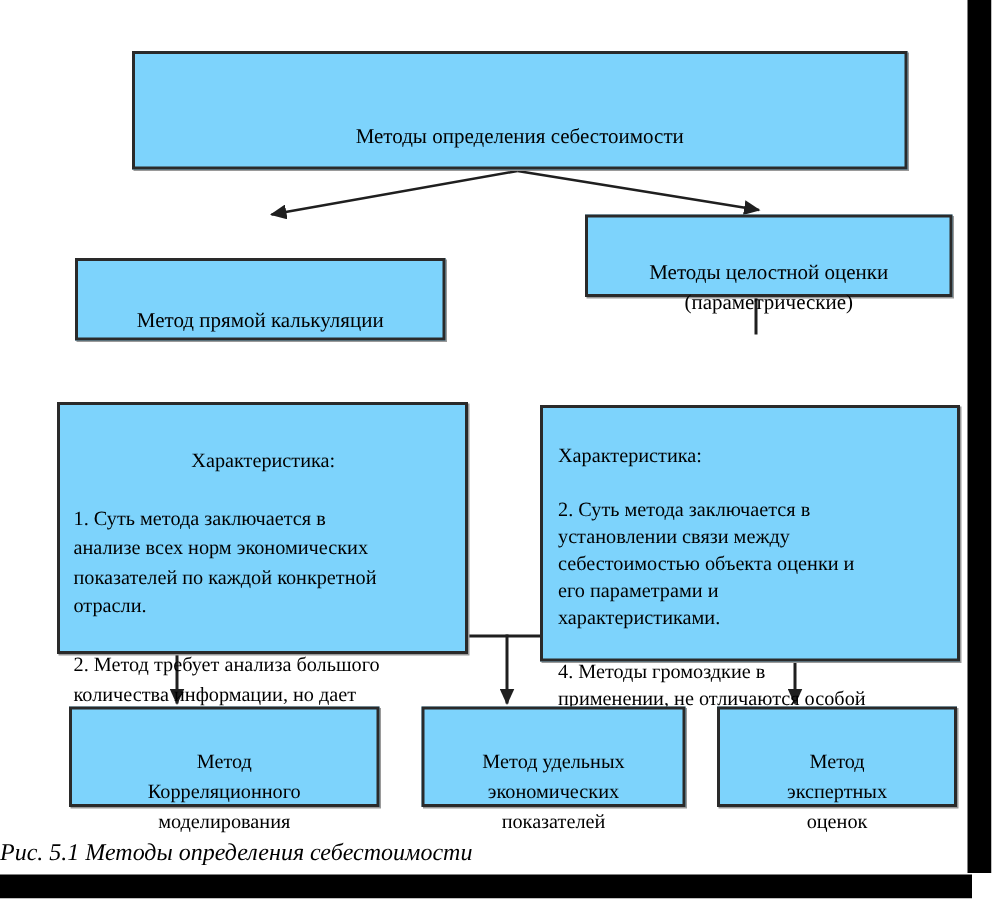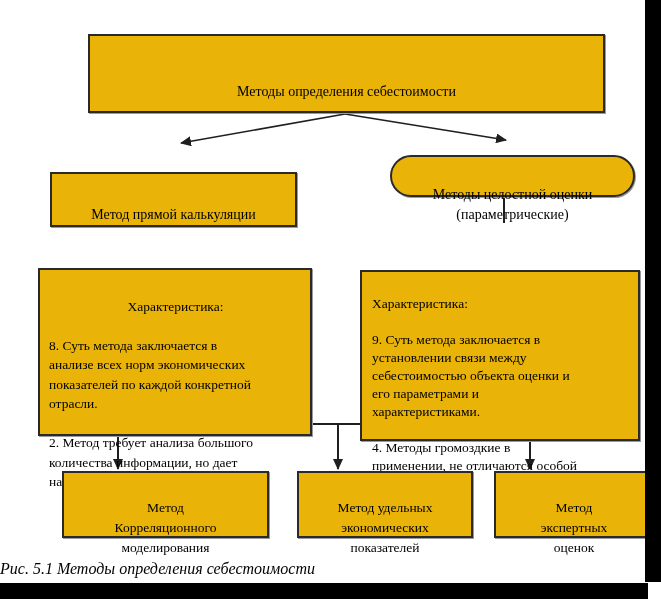--- a/index.html
+++ b/index.html
@@ -17,41 +17,41 @@
     overflow: hidden;
   }
   .connectors {
     position: absolute;
     left: 0; top: 0;
     width: 661px; height: 599px;
     pointer-events: none;
   }
   .box {
     position: absolute;
-    background: #eab308;
+    background: #7dd3fc;
     border: 2px solid #2a2a2a;
     box-shadow: 1px 1px 0 #9a9a9a;
     text-align: center;
     white-space: pre-line;
     font-size: 14px;
     line-height: 20px;
   }
   .root-box   { left: 88px;  top: 34px;  width: 517px; height: 79px;  padding-top: 26px; }
   .method-box-left  { left: 50px;  top: 147px; width: 247px; height: 55px; padding-top: 11px; margin-top: 25px; }
-  .method-box-right { left: 390px; top: 155px; width: 245px; height: 42px; padding-top: 8px; border-radius: 21px; }
+  .method-box-right { left: 390px; top: 143px; width: 245px; height: 55px; padding-top: 8px; }
   .char-box {
     text-align: left;
     font-size: 13.5px;
     margin-top: 48px;
   }
   .char-box-left  { left: 38px;  top: 220px; width: 274px; height: 168px; padding: 7px 8px 0 9px; line-height: 19.5px; }
   .char-box-right { left: 360px; top: 222px; width: 280px; height: 171px; padding: 5px 6px 0 10px; line-height: 18px; }
   .char-title-centered { text-align: center; }
   .char-item { white-space: pre-line; }
-  .leaf-box { height: 67px; top: 471px; padding-top: 5px; font-size: 13.5px; line-height: 20px; margin-left: 16px; }
+  .leaf-box { height: 67px; top: 471px; padding-top: 5px; font-size: 13.5px; line-height: 20px; }
   .leaf-box-1 { left: 46px;  width: 207px; }
   .leaf-box-2 { left: 281px; width: 176px; }
   .leaf-box-3 { left: 478px; width: 160px; }
   .caption {
     position: absolute;
     left: 0; top: 560px;
     width: 650px;
     text-align: left;
     font-style: italic;
     font-size: 16px;
@@ -91,32 +91,32 @@
     <span>Метод прямой калькуляции</span>
   </div>
 
   <div class="box method-box-right">
     <span>Методы целостной оценки
 (параметрические)</span>
   </div>
 
   <div class="box char-box char-box-left">
     <div class="char-title-centered">Характеристика:</div>
-    <div class="char-item">8. Суть метода заключается в
+    <div class="char-item">1. Суть метода заключается в
 анализе всех норм экономических
 показателей по каждой конкретной
 отрасли.</div>
     <div class="char-item">2. Метод требует анализа большого
 количества информации, но дает
 наиболее точные результаты.</div>
   </div>
 
   <div class="box char-box char-box-right">
     <div>Характеристика:</div>
-    <div class="char-item">9. Суть метода заключается в
+    <div class="char-item">2. Суть метода заключается в
 установлении связи между
 себестоимостью объекта оценки и
 его параметрами и
 характеристиками.</div>
     <div class="char-item">4. Методы громоздкие в
 применении, не отличаются особой
 точностью.</div>
   </div>
 
   <div class="box leaf-box leaf-box-1">

